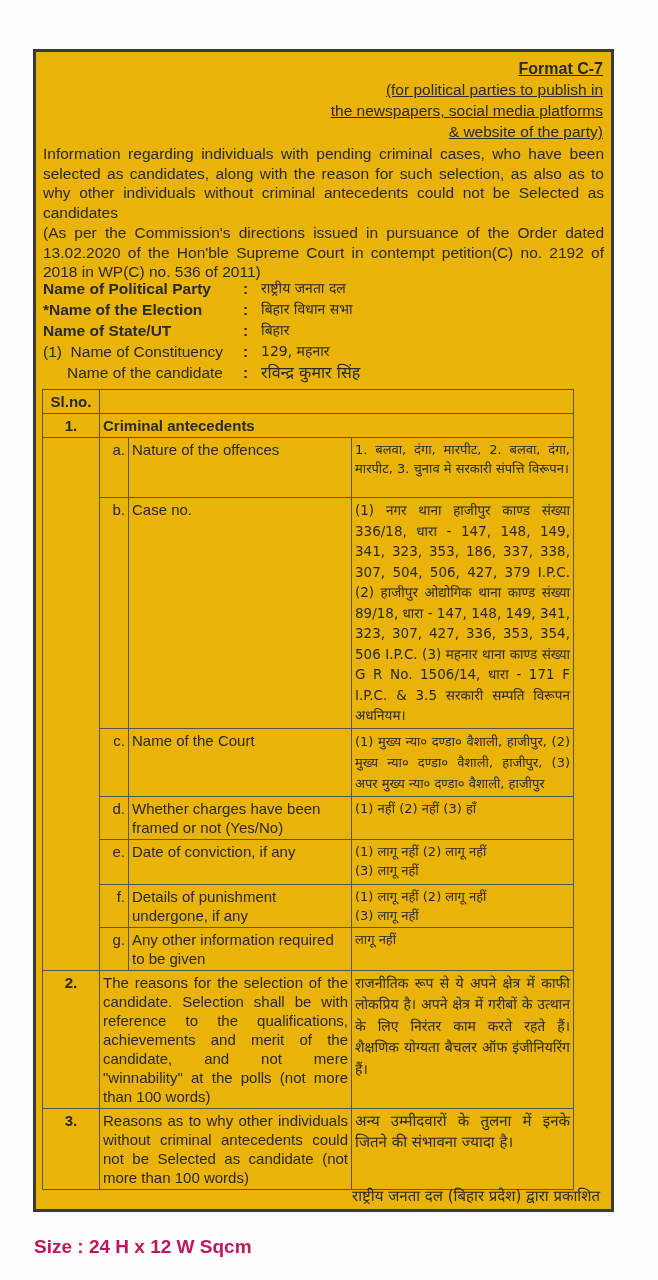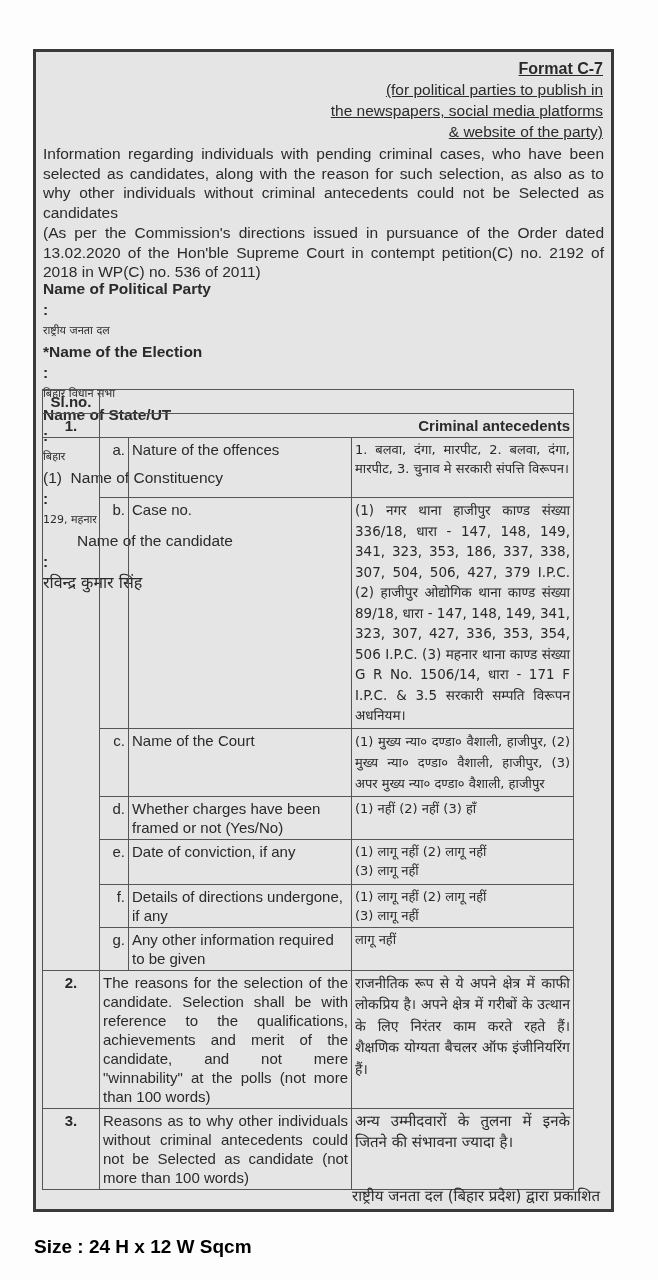--- a/index.html
+++ b/index.html
@@ -1,46 +1,46 @@
 <!DOCTYPE html>
 <html><head>
 <meta charset="utf-8">
 <style>
   html, body { margin:0; padding:0; background:#fdfdfd; }
   body { width:658px; height:1280px; position:relative; overflow:hidden;
          font-family:"Liberation Sans", sans-serif; color:#2a2a2a; }
   .frame { position:absolute; left:33px; top:49px; width:575px; height:1157px;
-           border:3px solid #3a3a3a; background:#e5e5e5; }
+           border:3px solid #3a3a3a; background:#eab308; }
   .hdr { position:absolute; right:8px; top:6px; text-align:right; font-size:15.5px; line-height:21px; }
   .hdr .fmt { font-weight:bold; text-decoration:underline; font-size:16px; }
   .hdr .u { text-decoration:underline; }
   .intro { position:absolute; left:7px; right:7px; top:92px; font-size:15.5px; line-height:19.5px;
            text-align:justify; }
   .intro p { margin:0; }
   .intro p + p { margin-top:1px; }
   .meta { position:absolute; left:7px; top:226px; font-size:15.5px; line-height:21px; }
-  .meta .row { display:flex;flex-direction:column; }
+  .meta .row { display:flex; }
   .meta .k { width:200px; }
   .meta .k.b { font-weight:bold; }
-  .meta .k.ind { padding-left:24px; width:176px;text-align:center; }
+  .meta .k.ind { padding-left:24px; width:176px; }
   .meta .c { width:18px; font-weight:bold; }
-  .meta .v { font-family:"DejaVu Sans", sans-serif; font-size:11px; }
+  .meta .v { font-family:"DejaVu Sans", sans-serif; font-size:14px; }
   table.main { position:absolute; left:6px; top:337px; width:532px; border-collapse:collapse;
                font-size:15px; line-height:19px;padding-left:18px; }
   table.main td { border:1.5px solid #555; vertical-align:top; padding:2px 3px; }
   td.sl { width:50px; text-align:center; font-weight:bold; }
   td.let { width:22px; text-align:right; padding-right:4px; }
   td.lab { width:216px; }
   td.val { font-family:"DejaVu Sans", sans-serif; font-size:13px; line-height:19px; text-align:justify; }
   td.nob { border-top:none !important; border-bottom:none !important; }
-  .hd { font-weight:bold;text-align:right; }
+  .hd { font-weight:bold; }
   td.just { text-align:justify; }
   .footer { position:absolute; right:11px; bottom:4px; font-family:"DejaVu Sans", sans-serif;
             font-size:15px; }
-  .size { position:absolute; left:34px; top:1236px; font-size:19px; font-weight:bold; color:#000000; }
+  .size { position:absolute; left:34px; top:1236px; font-size:19px; font-weight:bold; color:#be185d; }
 </style>
 </head>
 <body>
 
 <div class="frame">
   <div class="hdr">
     <div class="fmt">Format C-7</div>
     <div class="u">(for political parties to publish in</div>
     <div class="u">the newspapers, social media platforms</div>
     <div class="u">&amp; website of the party)</div>
@@ -110,21 +110,21 @@
       <td class="lab">Whether charges have been framed or not (Yes/No)</td>
       <td class="val" style="text-align:left;">(1) नहीं (2) नहीं (3) हाँ</td>
     </tr>
     <tr>
       <td class="let">e.</td>
       <td class="lab">Date of conviction, if any</td>
       <td class="val" style="text-align:left;padding-right:70px;height:40px;">(1) लागू नहीं (2) लागू नहीं (3) लागू नहीं</td>
     </tr>
     <tr>
       <td class="let">f.</td>
-      <td class="lab">Details of directions undergone, if any</td>
+      <td class="lab">Details of punishment undergone, if any</td>
       <td class="val" style="text-align:left;padding-right:70px;">(1) लागू नहीं (2) लागू नहीं (3) लागू नहीं</td>
     </tr>
     <tr>
       <td class="let">g.</td>
       <td class="lab">Any other information required to be given</td>
       <td class="val" style="text-align:left;">लागू नहीं</td>
     </tr>
     <tr>
       <td class="sl">2.</td>
       <td colspan="2" class="just">The reasons for the selection of the candidate. Selection shall be with reference to the qualifications, achievements and merit of the candidate, and not mere "winnability" at the polls (not more than 100 words)</td>

